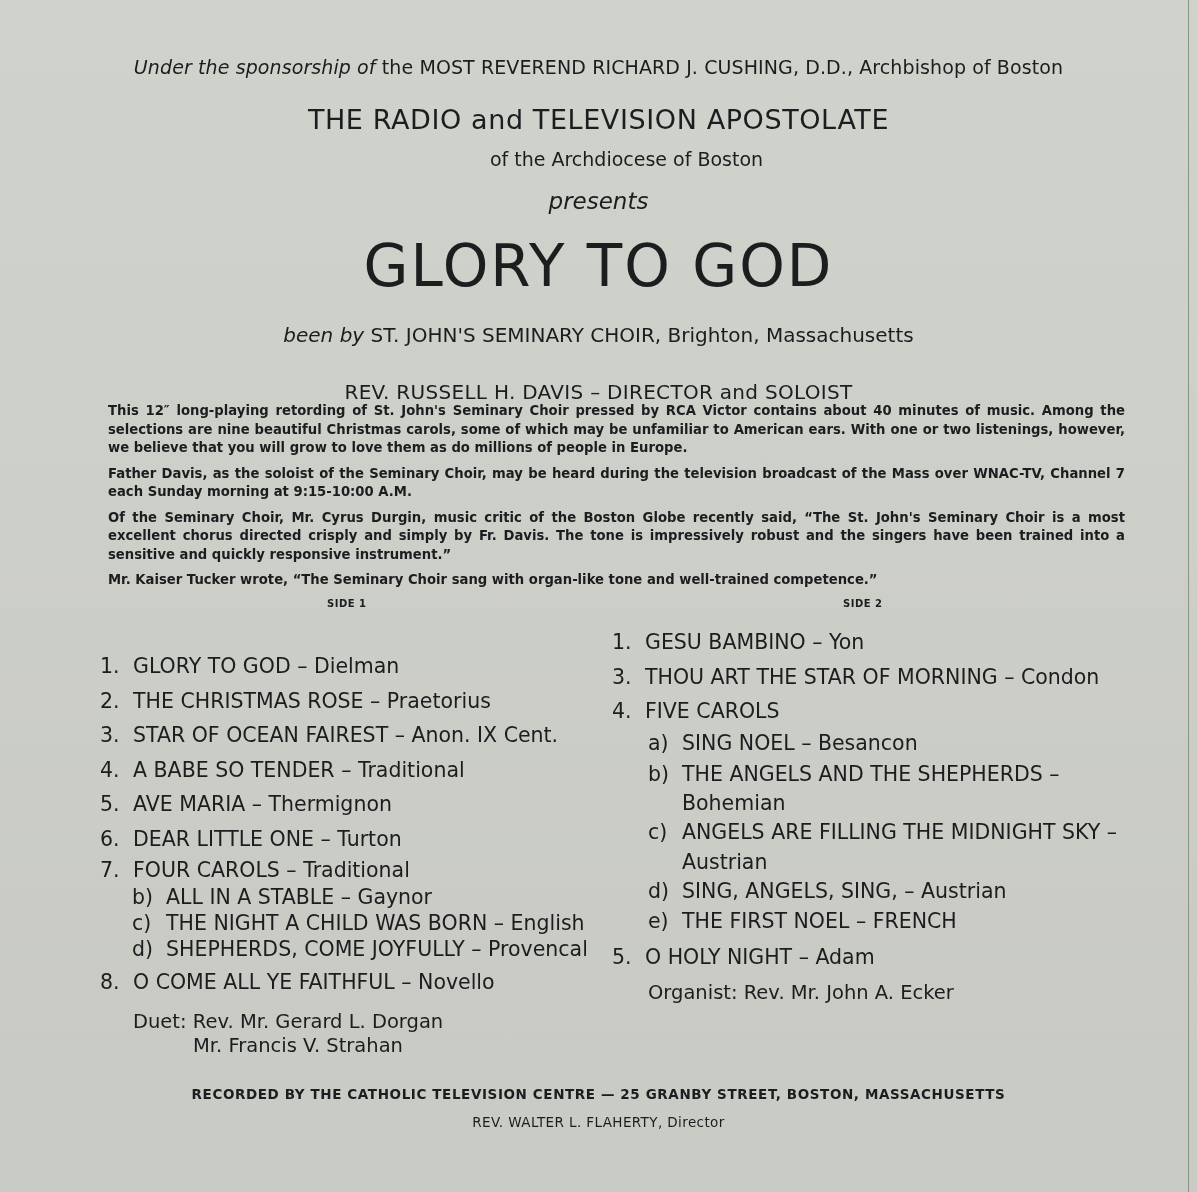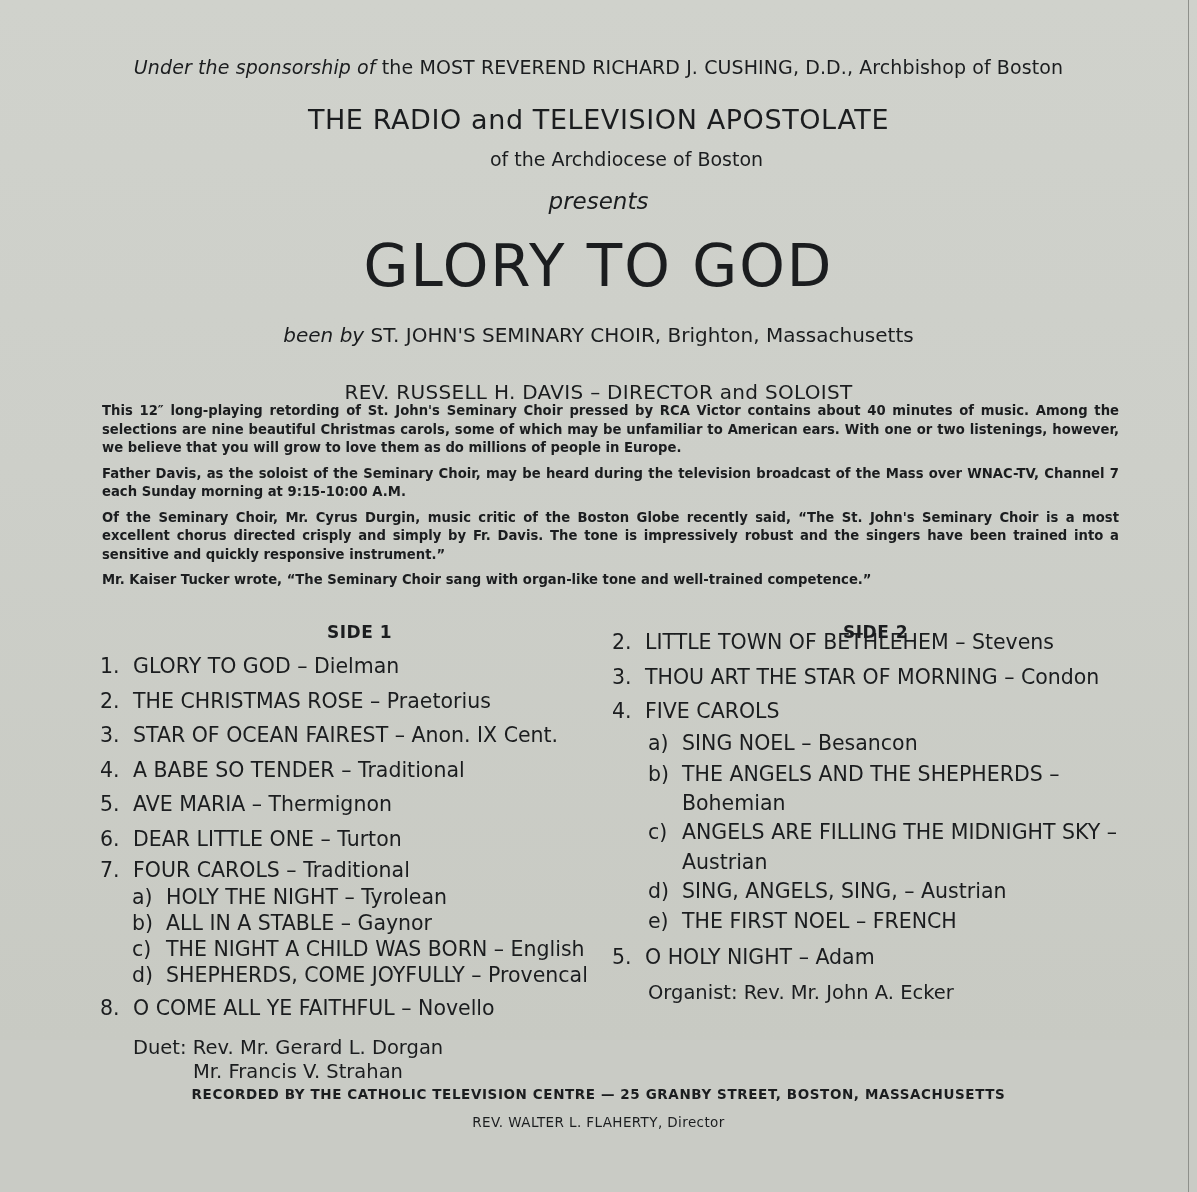--- a/index.html
+++ b/index.html
@@ -22,24 +22,24 @@
     .sponsor { top: 56px; font-size: 19px; letter-spacing: 0.1px; }
     .sponsor .it { font-style: italic; }
     .org { top: 104px; font-size: 27px; letter-spacing: 0.6px; }
     .org-sub { top: 148px; font-size: 19px; margin-left: 28px; }
     .presents { top: 188px; font-size: 23px; font-style: italic; }
     .title { top: 232px; font-size: 58px; letter-spacing: 2px; font-weight: normal; }
     .sungby { top: 323px; font-size: 20px; }
     .sungby .it { font-style: italic; }
     .director { top: 380px; font-size: 20px; letter-spacing: 0.3px; }
 
-    .notes { position: absolute; left: 102px; width: 1017px; top: 402px; font-size: 13.2px; font-weight: bold; line-height: 18.5px; text-align: justify; }
+    .notes { position: absolute; left: 108px; width: 1017px; top: 402px; font-size: 13.2px; font-weight: bold; line-height: 18.5px; text-align: justify; }
     .notes p { margin: 0 0 7px 0; }
 
-    .side-head { position: absolute; top: 622px; font-size: 17px; font-weight: bold; letter-spacing: 0.5px; text-align: center; }
+    .side-head { position: absolute; top: 598px; font-size: 10px; font-weight: bold; letter-spacing: 0.5px; text-align: center; }
     .side1-head { left: 327px; }
     .side2-head { left: 843px; }
 
     .tracks { position: absolute; font-size: 20.5px; line-height: 34.5px; white-space: nowrap; }
     .side1 { left: 100px; top: 649px; }
     .side2 { left: 612px; top: 625px; }
     .track { display: block; }
     .num { display: inline-block; width: 33px; }
     .sub { display: block; padding-left: 32px; line-height: 26px; }
     .side2 .sub { padding-left: 36px; line-height: 30.5px; }
@@ -85,31 +85,30 @@
   <div class="side-head side2-head">SIDE 2</div>
 
   <div class="tracks side1">
     <span class="track"><span class="num">1.</span><span>GLORY TO GOD – Dielman</span></span>
     <span class="track"><span class="num">2.</span><span>THE CHRISTMAS ROSE – Praetorius</span></span>
     <span class="track"><span class="num">3.</span><span>STAR OF OCEAN FAIREST – Anon. IX Cent.</span></span>
     <span class="track"><span class="num">4.</span><span>A BABE SO TENDER – Traditional</span></span>
     <span class="track"><span class="num">5.</span><span>AVE MARIA – Thermignon</span></span>
     <span class="track"><span class="num">6.</span><span>DEAR LITTLE ONE – Turton</span></span>
     <span class="track" style="line-height:28px;"><span class="num">7.</span><span>FOUR CAROLS – Traditional</span></span>
-    <span class="sub"><span class="lab">a)</span><span>HOLY THE NIGHT – Tyrolean</span></span>
     <span class="sub"><span class="lab">b)</span><span>ALL IN A STABLE – Gaynor</span></span>
     <span class="sub"><span class="lab">c)</span><span>THE NIGHT A CHILD WAS BORN – English</span></span>
     <span class="sub"><span class="lab">d)</span><span>SHEPHERDS, COME JOYFULLY – Provencal</span></span>
     <span class="track" style="line-height:40px;"><span class="num">8.</span><span>O COME ALL YE FAITHFUL – Novello</span></span>
     <span class="credit">Duet: Rev. Mr. Gerard L. Dorgan</span>
     <span class="credit2">Mr. Francis V. Strahan</span>
   </div>
 
   <div class="tracks side2">
-    <span class="track"><span class="num">2.</span><span>LITTLE TOWN OF BETHLEHEM – Stevens</span></span>
+    <span class="track"><span class="num">1.</span><span>GESU BAMBINO – Yon</span></span>
     <span class="track"><span class="num">3.</span><span>THOU ART THE STAR OF MORNING – Condon</span></span>
     <span class="track" style="line-height:34px;"><span class="num">4.</span><span>FIVE CAROLS</span></span>
     <span class="sub"><span class="lab">a)</span><span>SING NOEL – Besancon</span></span>
     <span class="sub"><span class="lab">b)</span><span>THE ANGELS AND THE SHEPHERDS –</span></span>
     <span class="cont">Bohemian</span>
     <span class="sub"><span class="lab">c)</span><span>ANGELS ARE FILLING THE MIDNIGHT SKY –</span></span>
     <span class="cont">Austrian</span>
     <span class="sub"><span class="lab">d)</span><span>SING, ANGELS, SING, – Austrian</span></span>
     <span class="sub"><span class="lab">e)</span><span>THE FIRST NOEL – FRENCH</span></span>
     <span class="track" style="line-height:40px;"><span class="num">5.</span><span>O HOLY NIGHT – Adam</span></span>

